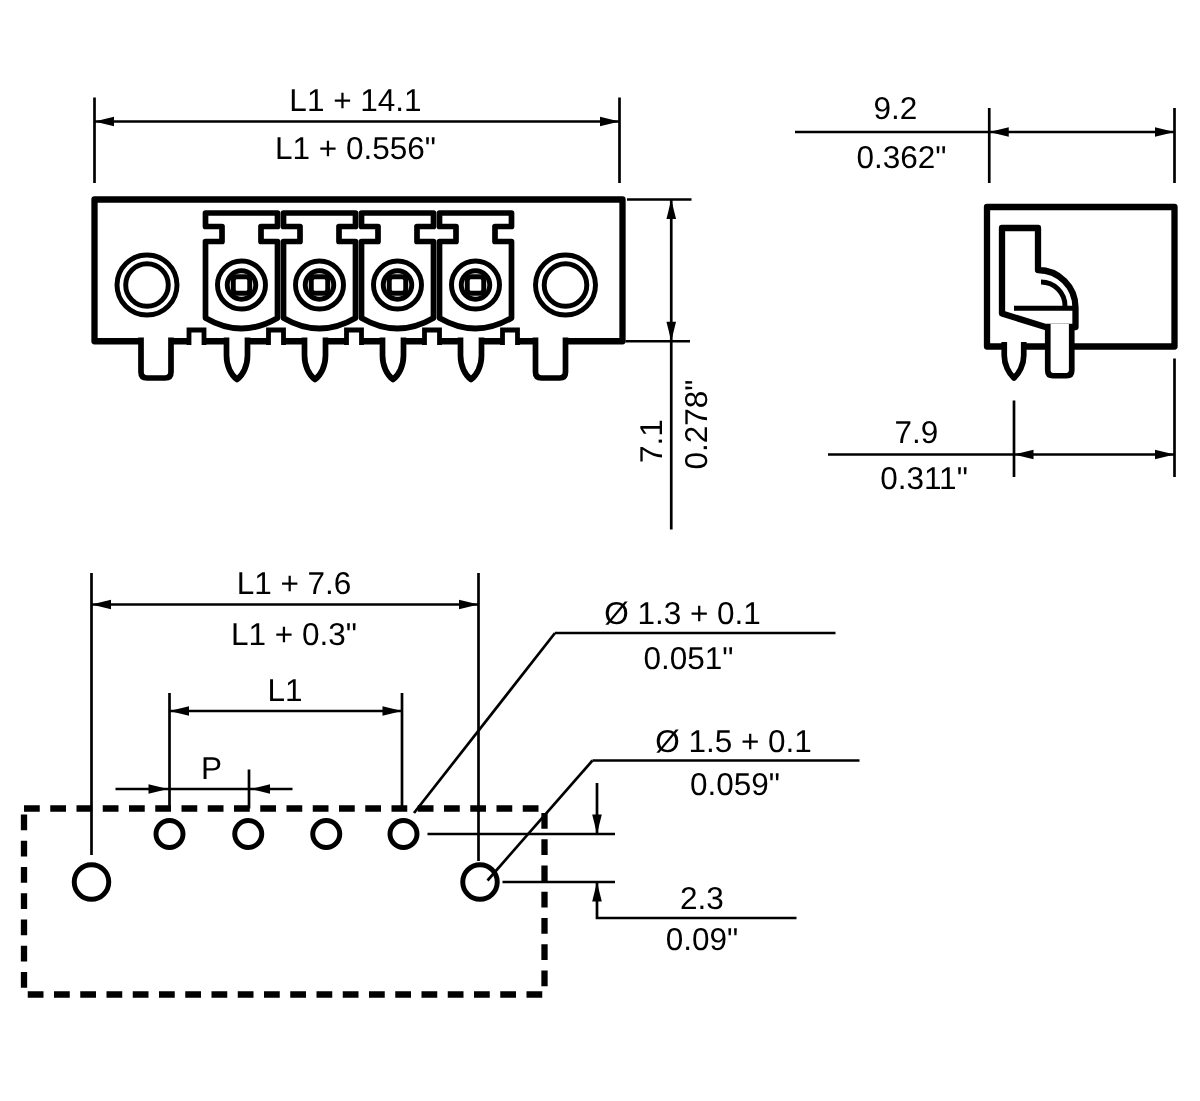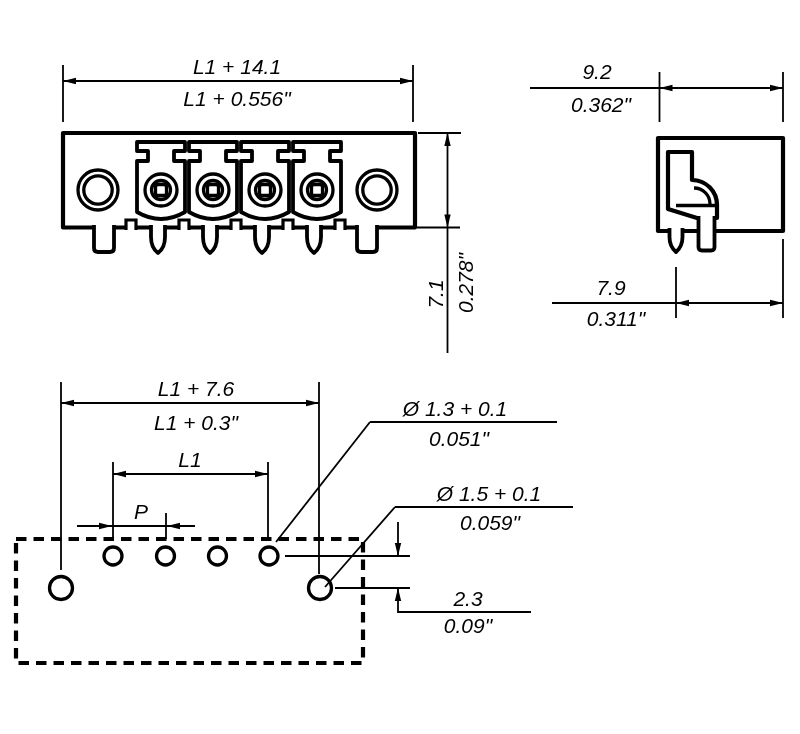--- a/index.html
+++ b/index.html
@@ -1,16 +1,16 @@
 <!DOCTYPE html>
 <html><head>
 <meta charset="utf-8">
 <style>
   html,body{margin:0;padding:0;background:#ffffff;}
-  .page{width:800px;height:734px;background:#ffffff;position:relative;overflow:hidden;font-style:italic;}
+  .page{width:800px;height:734px;background:#ffffff;position:relative;overflow:hidden;}
   svg{display:block;}
   text{font-family:"Liberation Sans","DejaVu Sans",sans-serif;font-size:21px;fill:#000000;}
   .outline{fill:#ffffff;stroke:#000000;stroke-width:4.2;stroke-linejoin:round;}
   .outline-t{fill:#ffffff;stroke:#000000;stroke-width:3.8;stroke-linejoin:round;}
   .inner{fill:none;stroke:#000000;stroke-width:3.3;}
   .dim{stroke:#000000;stroke-width:1.8;fill:none;}
   .arrow{fill:#000000;stroke:none;}
   .dashed{fill:none;stroke:#000000;stroke-width:4.2;stroke-dasharray:10.5 7;}
 </style>
 </head>

